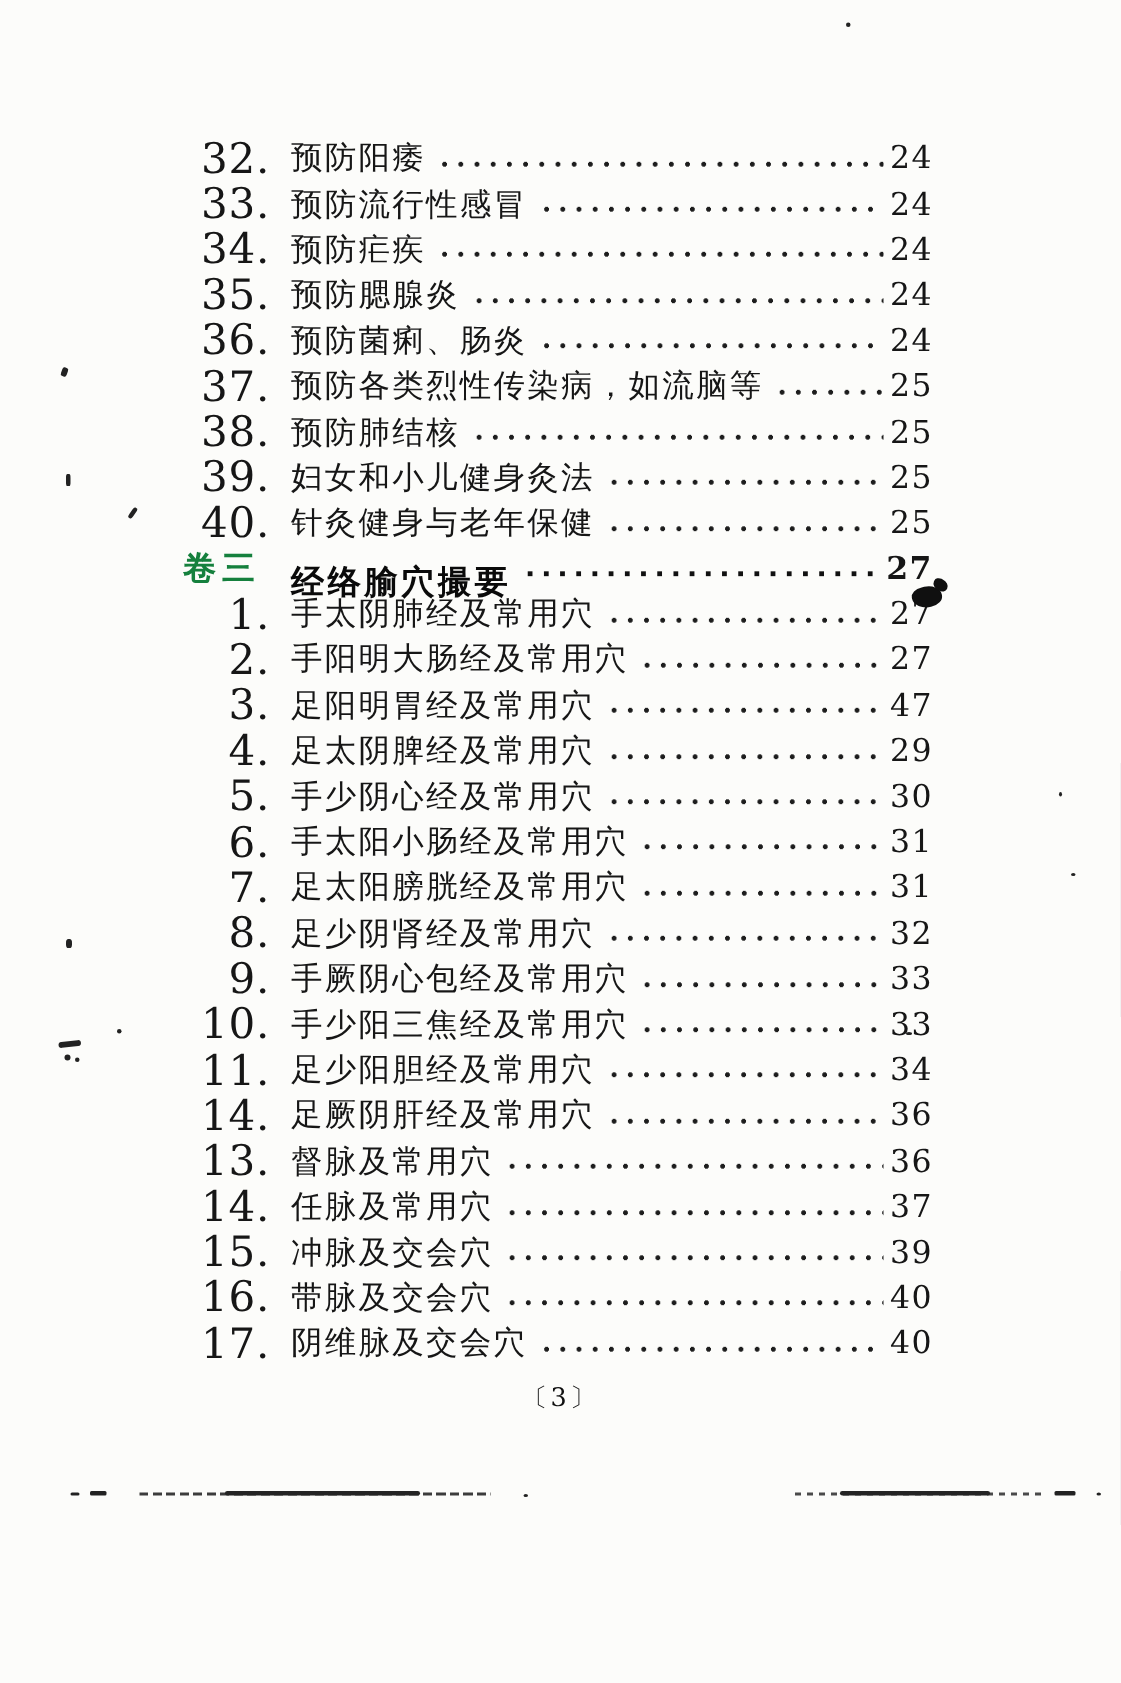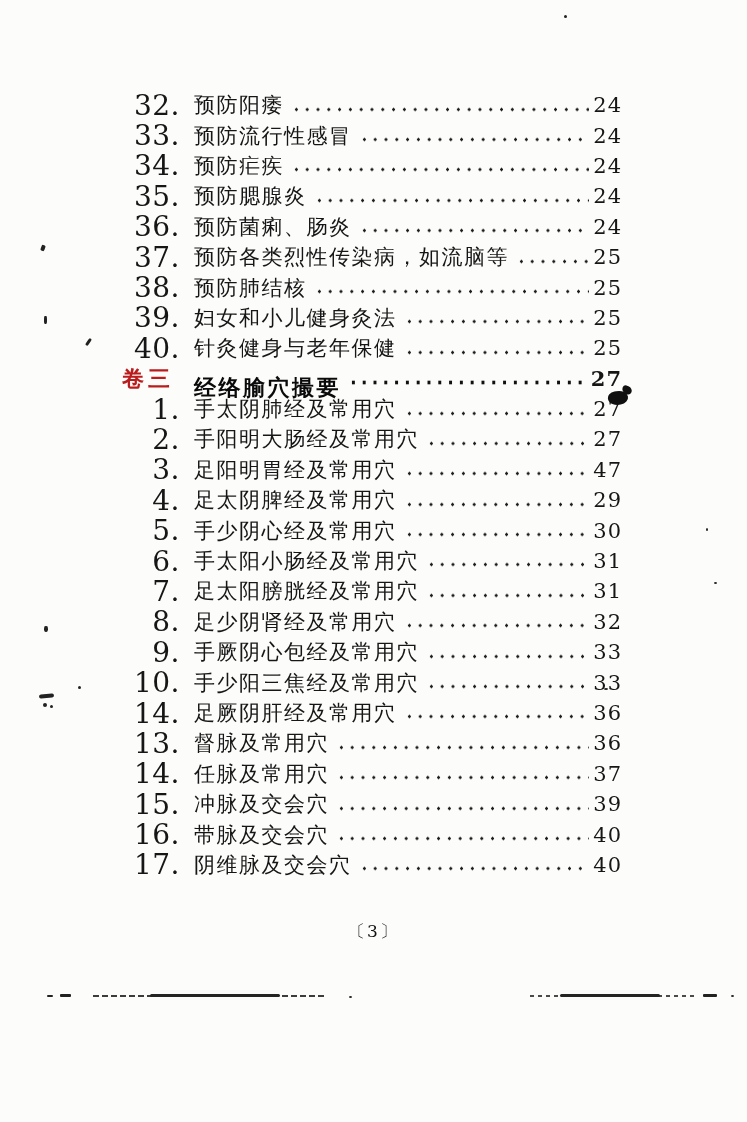--- a/index.html
+++ b/index.html
@@ -51,21 +51,21 @@
     text-align:right;
     font-size:21px;
     letter-spacing:1px;
   }
   
   .row.section .num{
     text-align:left;
     font-weight:700;
     font-size:22px;
     letter-spacing:4px;
-    color:#b91c1c;
+    color:#15803d;
   }
   .row.section .title{
     font-weight:700;
     font-size:22px;
     letter-spacing:2.5px;
     color:#0a0a0a;
     margin-top:18px;
   }
   .row.section .leader{
     background-image:radial-gradient(circle 1.9px at 50% 50%, #111 98%, rgba(0,0,0,0) 100%);
@@ -209,20 +209,26 @@
       <span class="num">9.</span>
       <span class="title">手厥阴心包经及常用穴</span>
       <span class="leader"></span>
       <span class="pageno">33</span>
     </div>
       <div class="row">
       <span class="num">10.</span>
       <span class="title">手少阳三焦经及常用穴</span>
       <span class="leader"></span>
       <span class="pageno">33</span>
+    </div>
+      <div class="row">
+      <span class="num">11.</span>
+      <span class="title">足少阳胆经及常用穴</span>
+      <span class="leader"></span>
+      <span class="pageno">34</span>
     </div>
       <div class="row">
       <span class="num">14.</span>
       <span class="title">足厥阴肝经及常用穴</span>
       <span class="leader"></span>
       <span class="pageno">36</span>
     </div>
       <div class="row">
       <span class="num">13.</span>
       <span class="title">督脉及常用穴</span>

